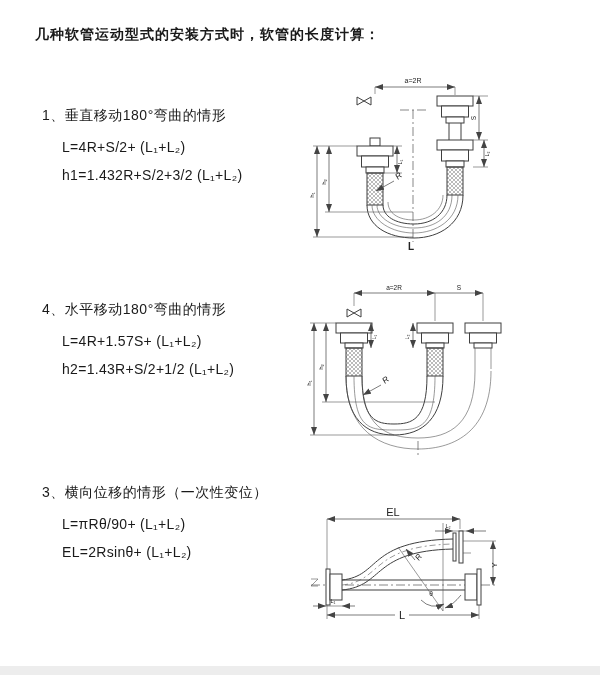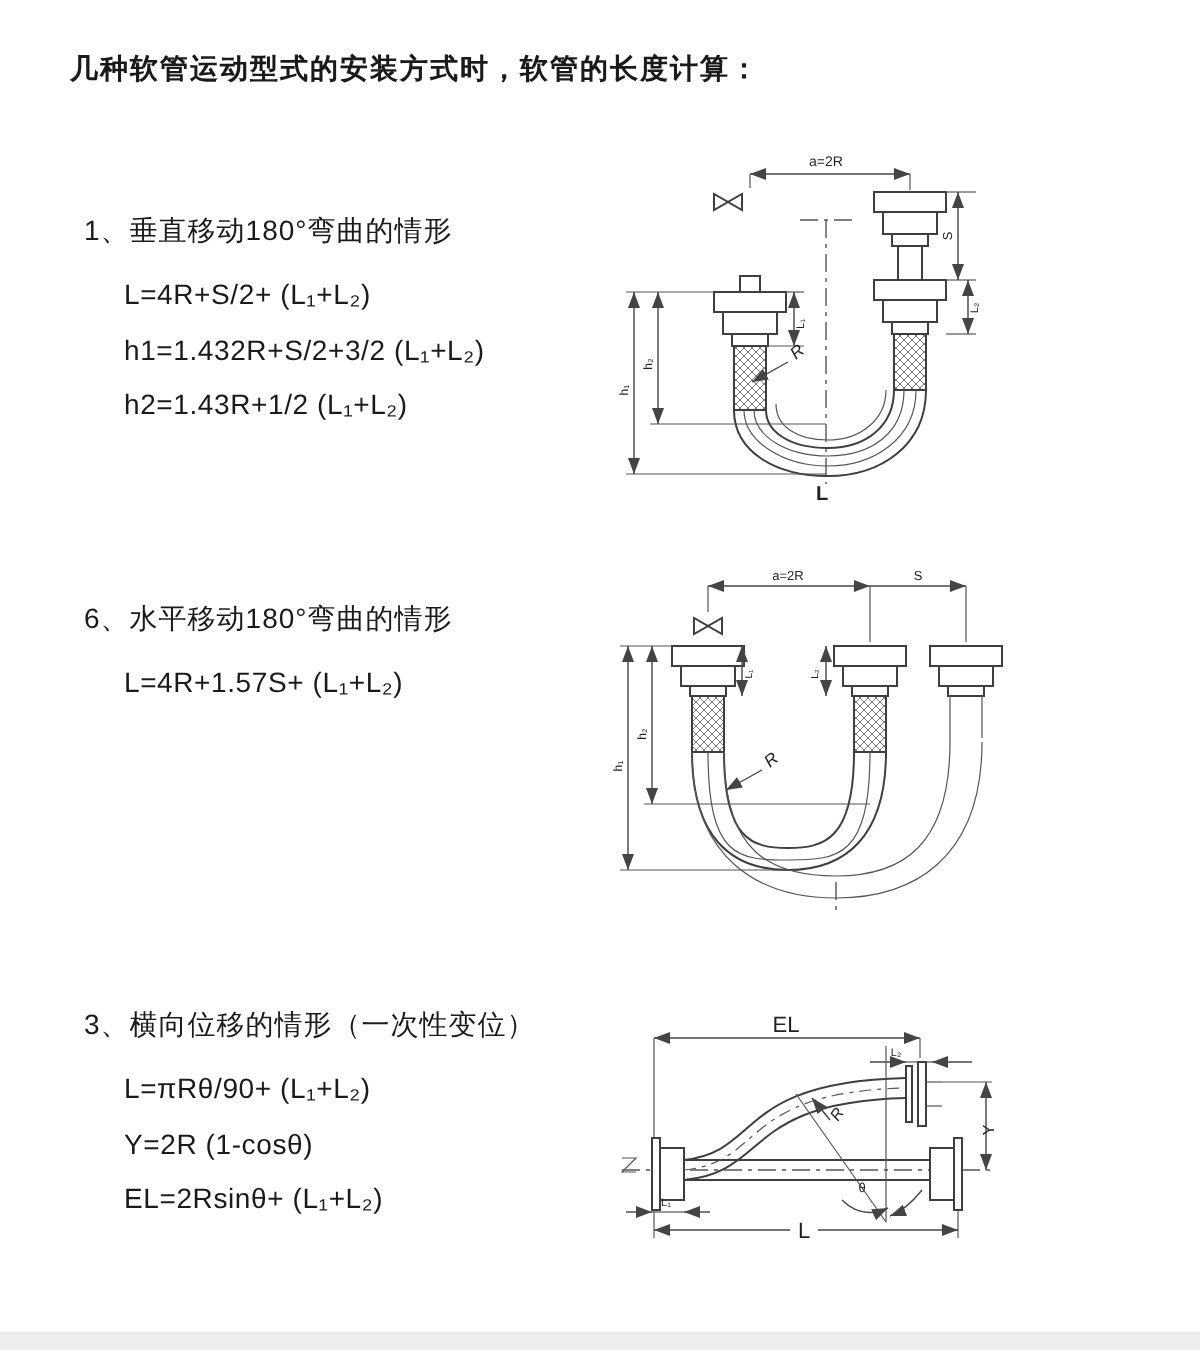--- a/index.html
+++ b/index.html
@@ -40,32 +40,31 @@
     </pattern>
   </defs>
 </svg>
 
 <div class="page-title">几种软管运动型式的安装方式时，软管的长度计算：</div>
 
 <div class="section" style="top:107px">
   <p class="sec-heading">1、垂直移动180°弯曲的情形</p>
   <p class="formula">L=4R+S/2+ (L₁+L₂)</p>
   <p class="formula">h1=1.432R+S/2+3/2 (L₁+L₂)</p>
-  <p class="formula">h2=1.43R+1/2 (L₁+L₂)</p>
 </div>
 
 <div class="section" style="top:301px">
-  <p class="sec-heading">6、水平移动180°弯曲的情形</p>
+  <p class="sec-heading">4、水平移动180°弯曲的情形</p>
   <p class="formula">L=4R+1.57S+ (L₁+L₂)</p>
-</div>
-
-<div class="section" style="top:504px">
+  <p class="formula">h2=1.43R+S/2+1/2 (L₁+L₂)</p>
+</div>
+
+<div class="section" style="top:484px">
   <p class="sec-heading">3、横向位移的情形（一次性变位）</p>
   <p class="formula">L=πRθ/90+ (L₁+L₂)</p>
-  <p class="formula">Y=2R (1-cosθ)</p>
   <p class="formula">EL=2Rsinθ+ (L₁+L₂)</p>
 </div>
 
 <div class="diagram" style="left:300px;top:70px">
 <svg width="295" height="195" viewBox="0 0 295 195">
 
   <line class="dim" x1="75" y1="17" x2="155" y2="17" marker-start="url(#aS)" marker-end="url(#aE)"></line>
   <line class="thin" x1="75" y1="17" x2="75" y2="24"></line>
   <line class="thin" x1="155" y1="17" x2="155" y2="25"></line>
   <text x="113" y="13" font-size="7" text-anchor="middle">a=2R</text>

